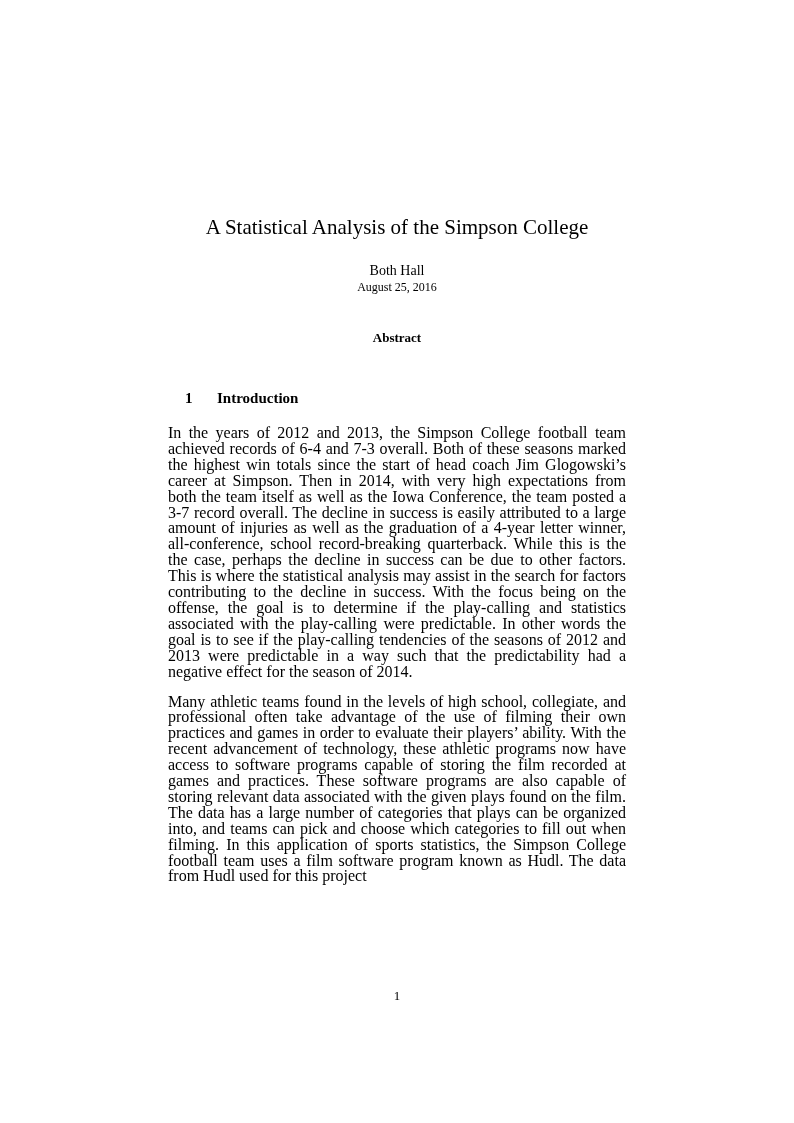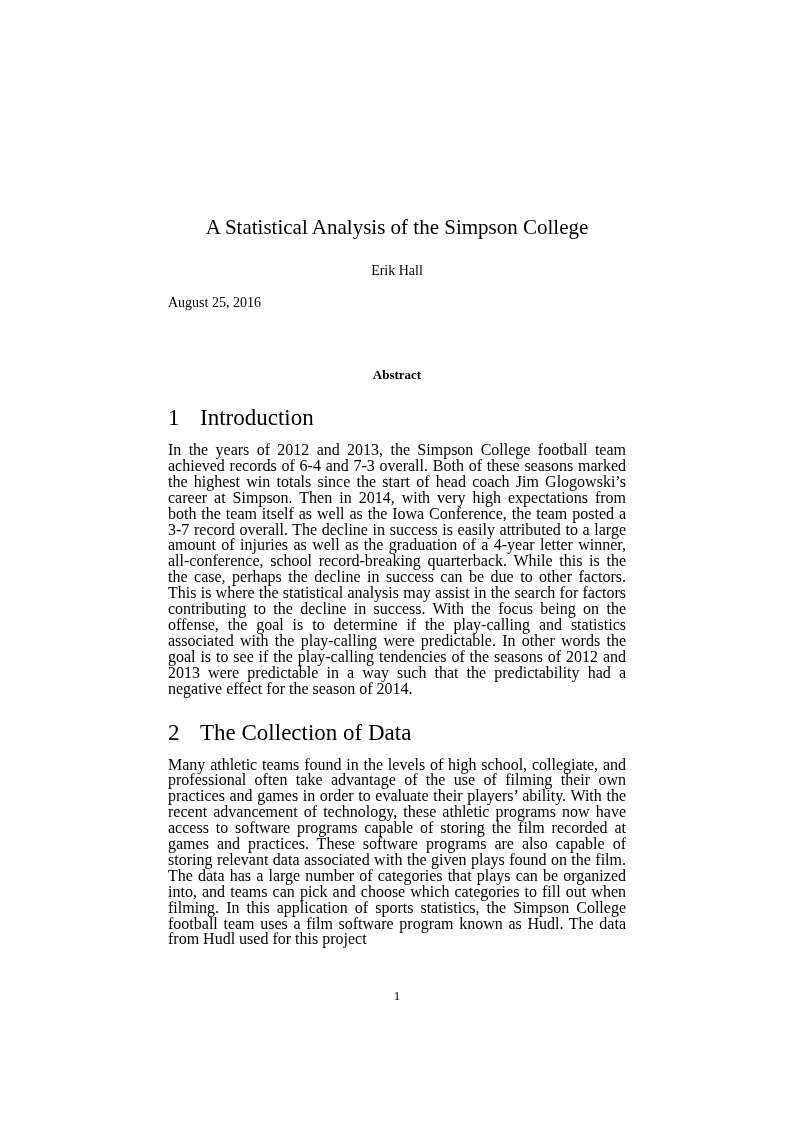--- a/index.html
+++ b/index.html
@@ -35,27 +35,26 @@
   .title-line {
     display: block;
   }
   .author {
     margin-top: 21px;
     text-align: center;
     font-size: 14px;
     line-height: 16px;
   }
   .date {
-    margin-top: 16px;
-    text-align: left;
-    font-size: 14px;
+    text-align: center;
+    font-size: 12px;
     line-height: 16px;
   }
   .abstract {
-    margin-top: 57px;
+    margin-top: 36px;
     padding: 0 32px;
   }
   .abstract-heading {
     text-align: center;
     font-weight: bold;
     font-size: 13px;
     line-height: 13px;
   }
   .abstract-text {
     margin: 7px 0 0 0;
@@ -63,23 +62,23 @@
     line-height: 14.6px;
     text-align: justify;
     text-indent: 17px;
     hyphens: auto;
     -webkit-hyphens: auto;
   }
   .section {
     margin: 0;
   }
   .section-heading {
-    margin: 0;
-    font-size: 23px;
-    font-weight: normal;
+    margin: 17px;
+    font-size: 15px;
+    font-weight: bold;
     line-height: 20px;
   }
   .section-heading-1 { padding-top: 27px; }
   .section-heading-2 { padding-top: 26px; }
   .section-number {
     display: inline-block;
     width: 32px;
   }
   .body-text {
     margin: 14px 0 0 0;
@@ -102,38 +101,35 @@
 </head>
 <body>
 
 <div class="page">
   <div class="content">
 
     <h1 class="title">
       <span class="title-line">A Statistical Analysis of the Simpson College</span>
     </h1>
 
-    <div class="author">Erik Hall</div>
+    <div class="author">Both Hall</div>
 
     <div class="date">August 25, 2016</div>
 
     <div class="abstract">
       <div class="abstract-heading">Abstract</div>
     </div>
 
     <div class="section">
       <h2 class="section-heading section-heading-1">
         <span class="section-number">1</span><span class="section-title">Introduction</span>
       </h2>
       <p class="body-text">In the years of 2012 and 2013, the Simpson College football team achieved records of 6-4 and 7-3 overall. Both of these seasons marked the highest win totals since the start of head coach Jim Glogowski’s career at Simpson. Then in 2014, with very high expectations from both the team itself as well as the Iowa Conference, the team posted a 3-7 record overall. The decline in success is easily attributed to a large amount of injuries as well as the graduation of a 4-year letter winner, all-conference, school record-breaking quarterback. While this is the the case, perhaps the decline in success can be due to other factors. This is where the statistical analysis may assist in the search for factors contributing to the decline in success. With the focus being on the offense, the goal is to determine if the play-calling and statistics associated with the play-calling were predictable. In other words the goal is to see if the play-calling tendencies of the seasons of 2012 and 2013 were predictable in a way such that the predictability had a negative effect for the season of 2014.</p>
     </div>
 
     <div class="section">
-      <h2 class="section-heading section-heading-2">
-        <span class="section-number">2</span><span class="section-title">The Collection of Data</span>
-      </h2>
       <p class="body-text">Many athletic teams found in the levels of high school, collegiate, and professional often take advantage of the use of filming their own practices and games in order to evaluate their players’ ability. With the recent advancement of technology, these athletic programs now have access to software programs capable of storing the film recorded at games and practices. These software programs are also capable of storing relevant data associated with the given plays found on the film. The data has a large number of categories that plays can be organized into, and teams can pick and choose which categories to fill out when filming. In this application of sports statistics, the Simpson College football team uses a film software program known as Hudl. The data from Hudl used for this project</p>
     </div>
 
   </div>
 
   <div class="page-number">1</div>
 </div>
 
 </body></html>

